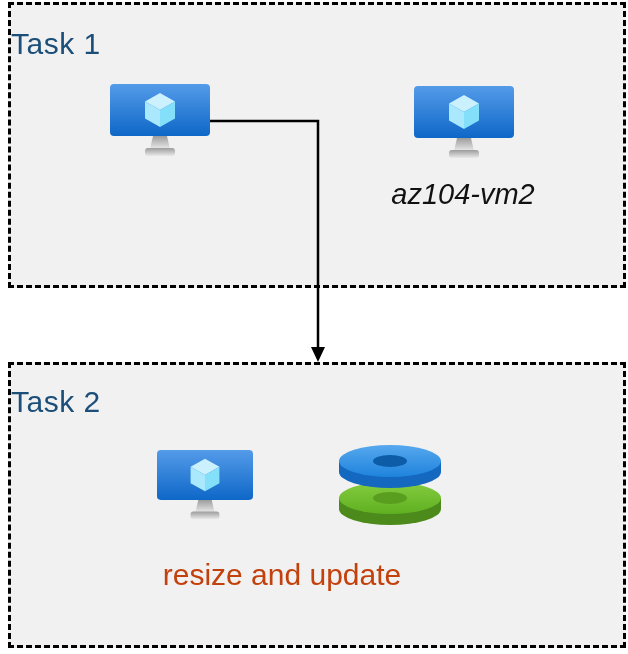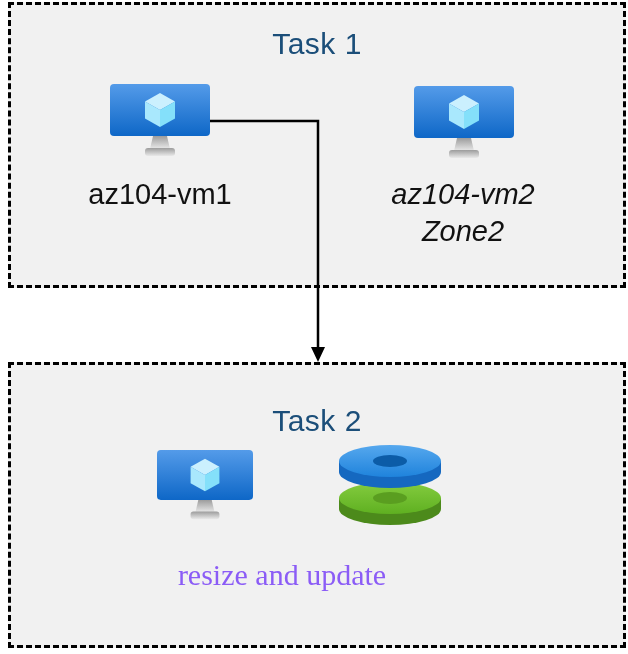--- a/index.html
+++ b/index.html
@@ -7,33 +7,33 @@
     position:relative;width:628px;height:654px;background:#ffffff;
     font-family:"Liberation Sans","DejaVu Sans",sans-serif;overflow:hidden;
   }
   .task-box{
     position:absolute;left:8px;width:618px;height:286px;
     background:#F1F1F1;border:3px dashed #000000;box-sizing:border-box;
   }
   .task1{top:2px;}
   .task2{top:362px;}
   .task-title{
-    position:absolute;left:0;width:100%;text-align:center;
+    position:absolute;left:0;width:100%;
     font-size:30px;color:#1B4E79;letter-spacing:0.5px;
   }
   .task1 .task-title{top:22px;}
-  .task2 .task-title{top:39px;}
+  .task2 .task-title{top:20px;}
   .vm-icon{position:absolute;}
   .vm-labels{
     position:absolute;width:300px;text-align:center;
     font-size:29px;line-height:37px;color:#111111;
   }
   .caption{
     position:absolute;left:71px;top:193px;width:400px;text-align:center;
-    font-size:30px;color:#8b5cf6;font-family:Liberation Serif, serif;
+    font-size:30px;color:#c2410c;
   }
   .arrow-overlay{position:absolute;left:0;top:0;pointer-events:none;}
 </style>
 </head>
 <body>
 
 <div class="canvas">
 
   <svg width="0" height="0" style="position:absolute" aria-hidden="true">
     <defs>
@@ -61,34 +61,32 @@
 
     <svg class="vm-icon" style="left:99px;top:79px;" width="100" height="76" viewBox="0 0 100 76">
       <rect x="0" y="0" width="100" height="52" rx="4" fill="url(#monGrad)"></rect>
       <polygon points="50,9 65,17.5 50,26 35,17.5" fill="#CBF0FE"></polygon>
       <polygon points="35,17.5 50,26 50,43 35,34.5" fill="#A9E8FD"></polygon>
       <polygon points="65,17.5 50,26 50,43 65,34.5" fill="#84E0FA"></polygon>
       <polygon points="43,52 57,52 60,65 40,65" fill="url(#standGrad)"></polygon>
       <rect x="35" y="64" width="30" height="8" rx="3" fill="url(#standGrad)"></rect>
     </svg>
     <div class="vm-labels" style="left:-1px;top:171px;">
-      <div>az104-vm1</div>
     </div>
 
     <svg class="vm-icon" style="left:403px;top:81px;" width="100" height="76" viewBox="0 0 100 76">
       <rect x="0" y="0" width="100" height="52" rx="4" fill="url(#monGrad)"></rect>
       <polygon points="50,9 65,17.5 50,26 35,17.5" fill="#CBF0FE"></polygon>
       <polygon points="35,17.5 50,26 50,43 35,34.5" fill="#A9E8FD"></polygon>
       <polygon points="65,17.5 50,26 50,43 65,34.5" fill="#84E0FA"></polygon>
       <polygon points="43,52 57,52 60,65 40,65" fill="url(#standGrad)"></polygon>
       <rect x="35" y="64" width="30" height="8" rx="3" fill="url(#standGrad)"></rect>
     </svg>
     <div class="vm-labels" style="left:302px;top:171px;font-style:italic;">
       <div>az104-vm2</div>
-      <div>Zone2</div>
     </div>
   </section>
 
   <section class="task-box task2">
     <div class="task-title">Task 2</div>
 
     <svg class="vm-icon" style="left:146px;top:85px;" width="96" height="73" viewBox="0 0 100 76">
       <rect x="0" y="0" width="100" height="52" rx="4" fill="url(#monGrad)"></rect>
       <polygon points="50,9 65,17.5 50,26 35,17.5" fill="#CBF0FE"></polygon>
       <polygon points="35,17.5 50,26 50,43 35,34.5" fill="#A9E8FD"></polygon>

